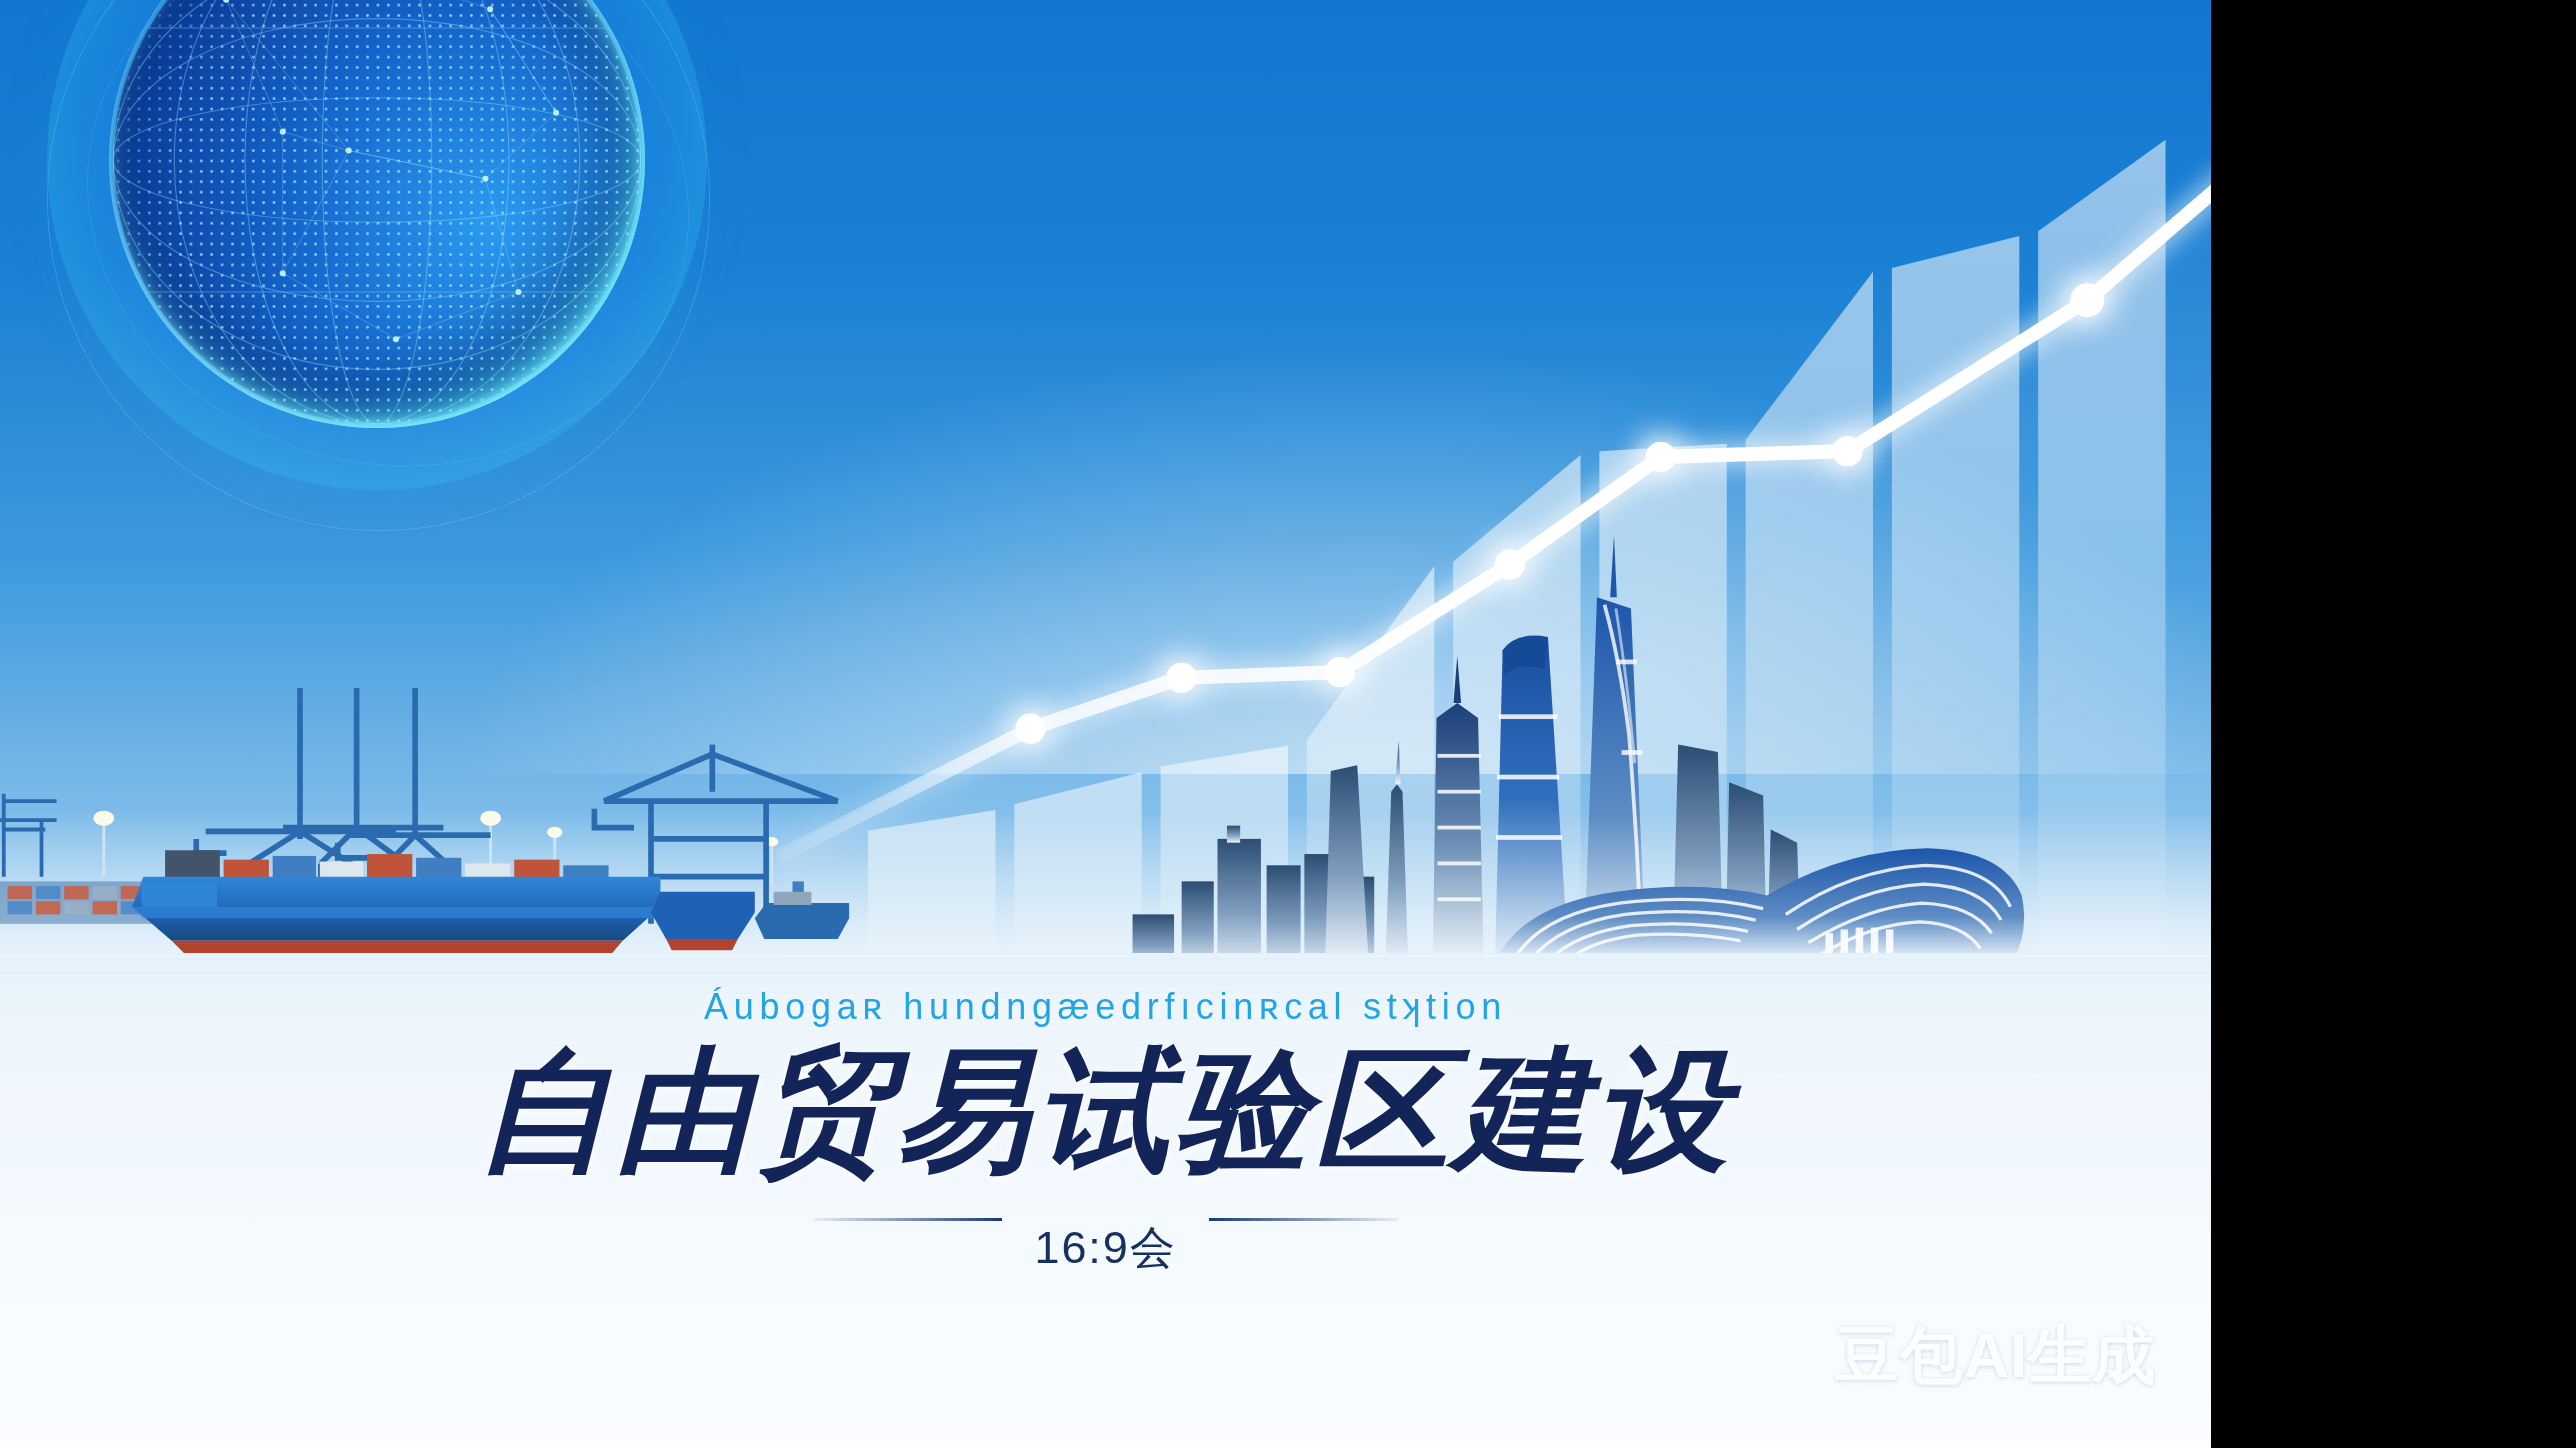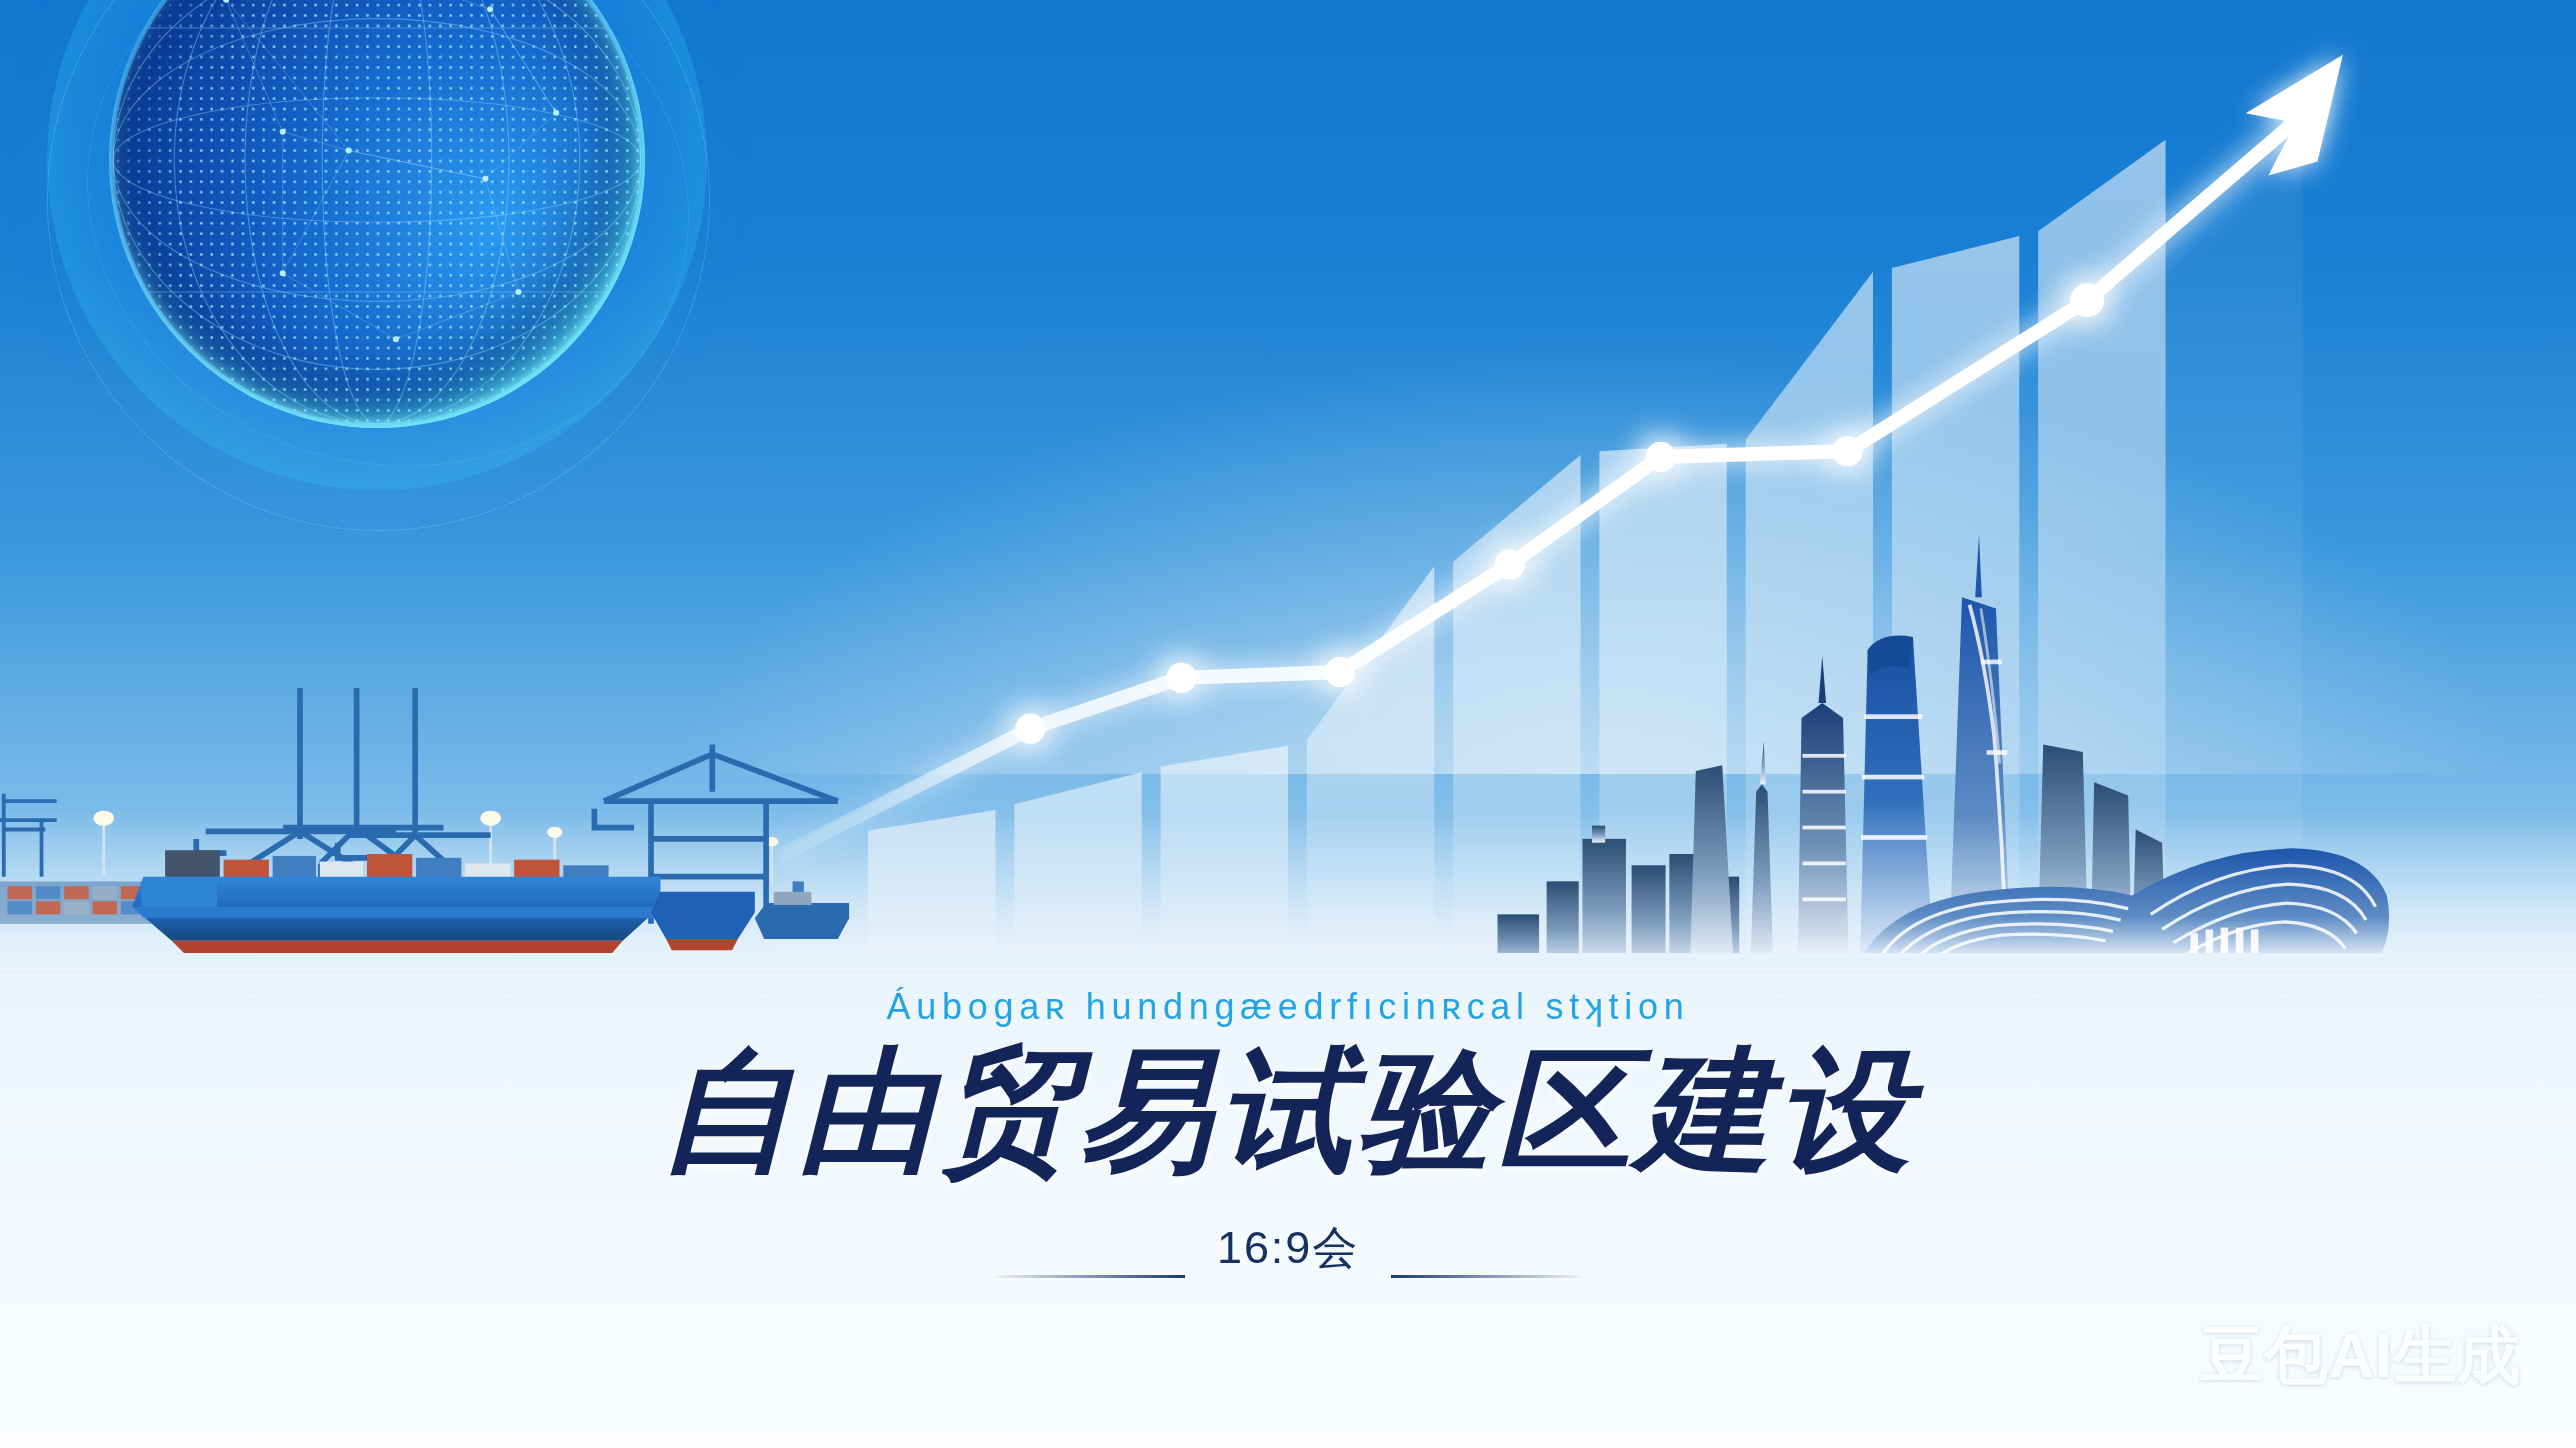--- a/index.html
+++ b/index.html
@@ -2,21 +2,21 @@
 <html style="font-size:15px"><head>
 <meta charset="utf-8">
 <style>
   html, body {
     margin: 0;
     padding: 0;
     background: #000;
   }
   #poster {
     position: relative;
-    width: 2576px;
+    width: 2211px;
     height: 1448px;
     overflow: hidden;
     font-family: "Liberation Sans", "DejaVu Sans", sans-serif;
     background: linear-gradient(180deg,
         #1277cf 0%,
         #1a80d4 18%,
         #3b98dd 38%,
         #7cbbe9 56%,
         #b8dbf4 70%,
         #dceefb 80%,
@@ -149,21 +149,21 @@
     color: #122458;
     line-height: 1.0;
     margin: 16px;
     text-shadow: 0 2.8px 9.4px rgba(255,255,255,0.85);
     white-space: nowrap;
     font-style: italic;
   }
   .captionrow {
     margin-top: 40px;
     display: flex;
-    align-items: flex-end;
+    align-items: flex-start;
     justify-content: center;
     gap: 32px;
   }
   .rule {
     width: 142px;
     height: 2.8px;
     background: linear-gradient(90deg, rgba(18,36,88,0.05), #1b3a72, rgba(18,36,88,0.05));
   }
   .rule.right {
     width: 189px;

